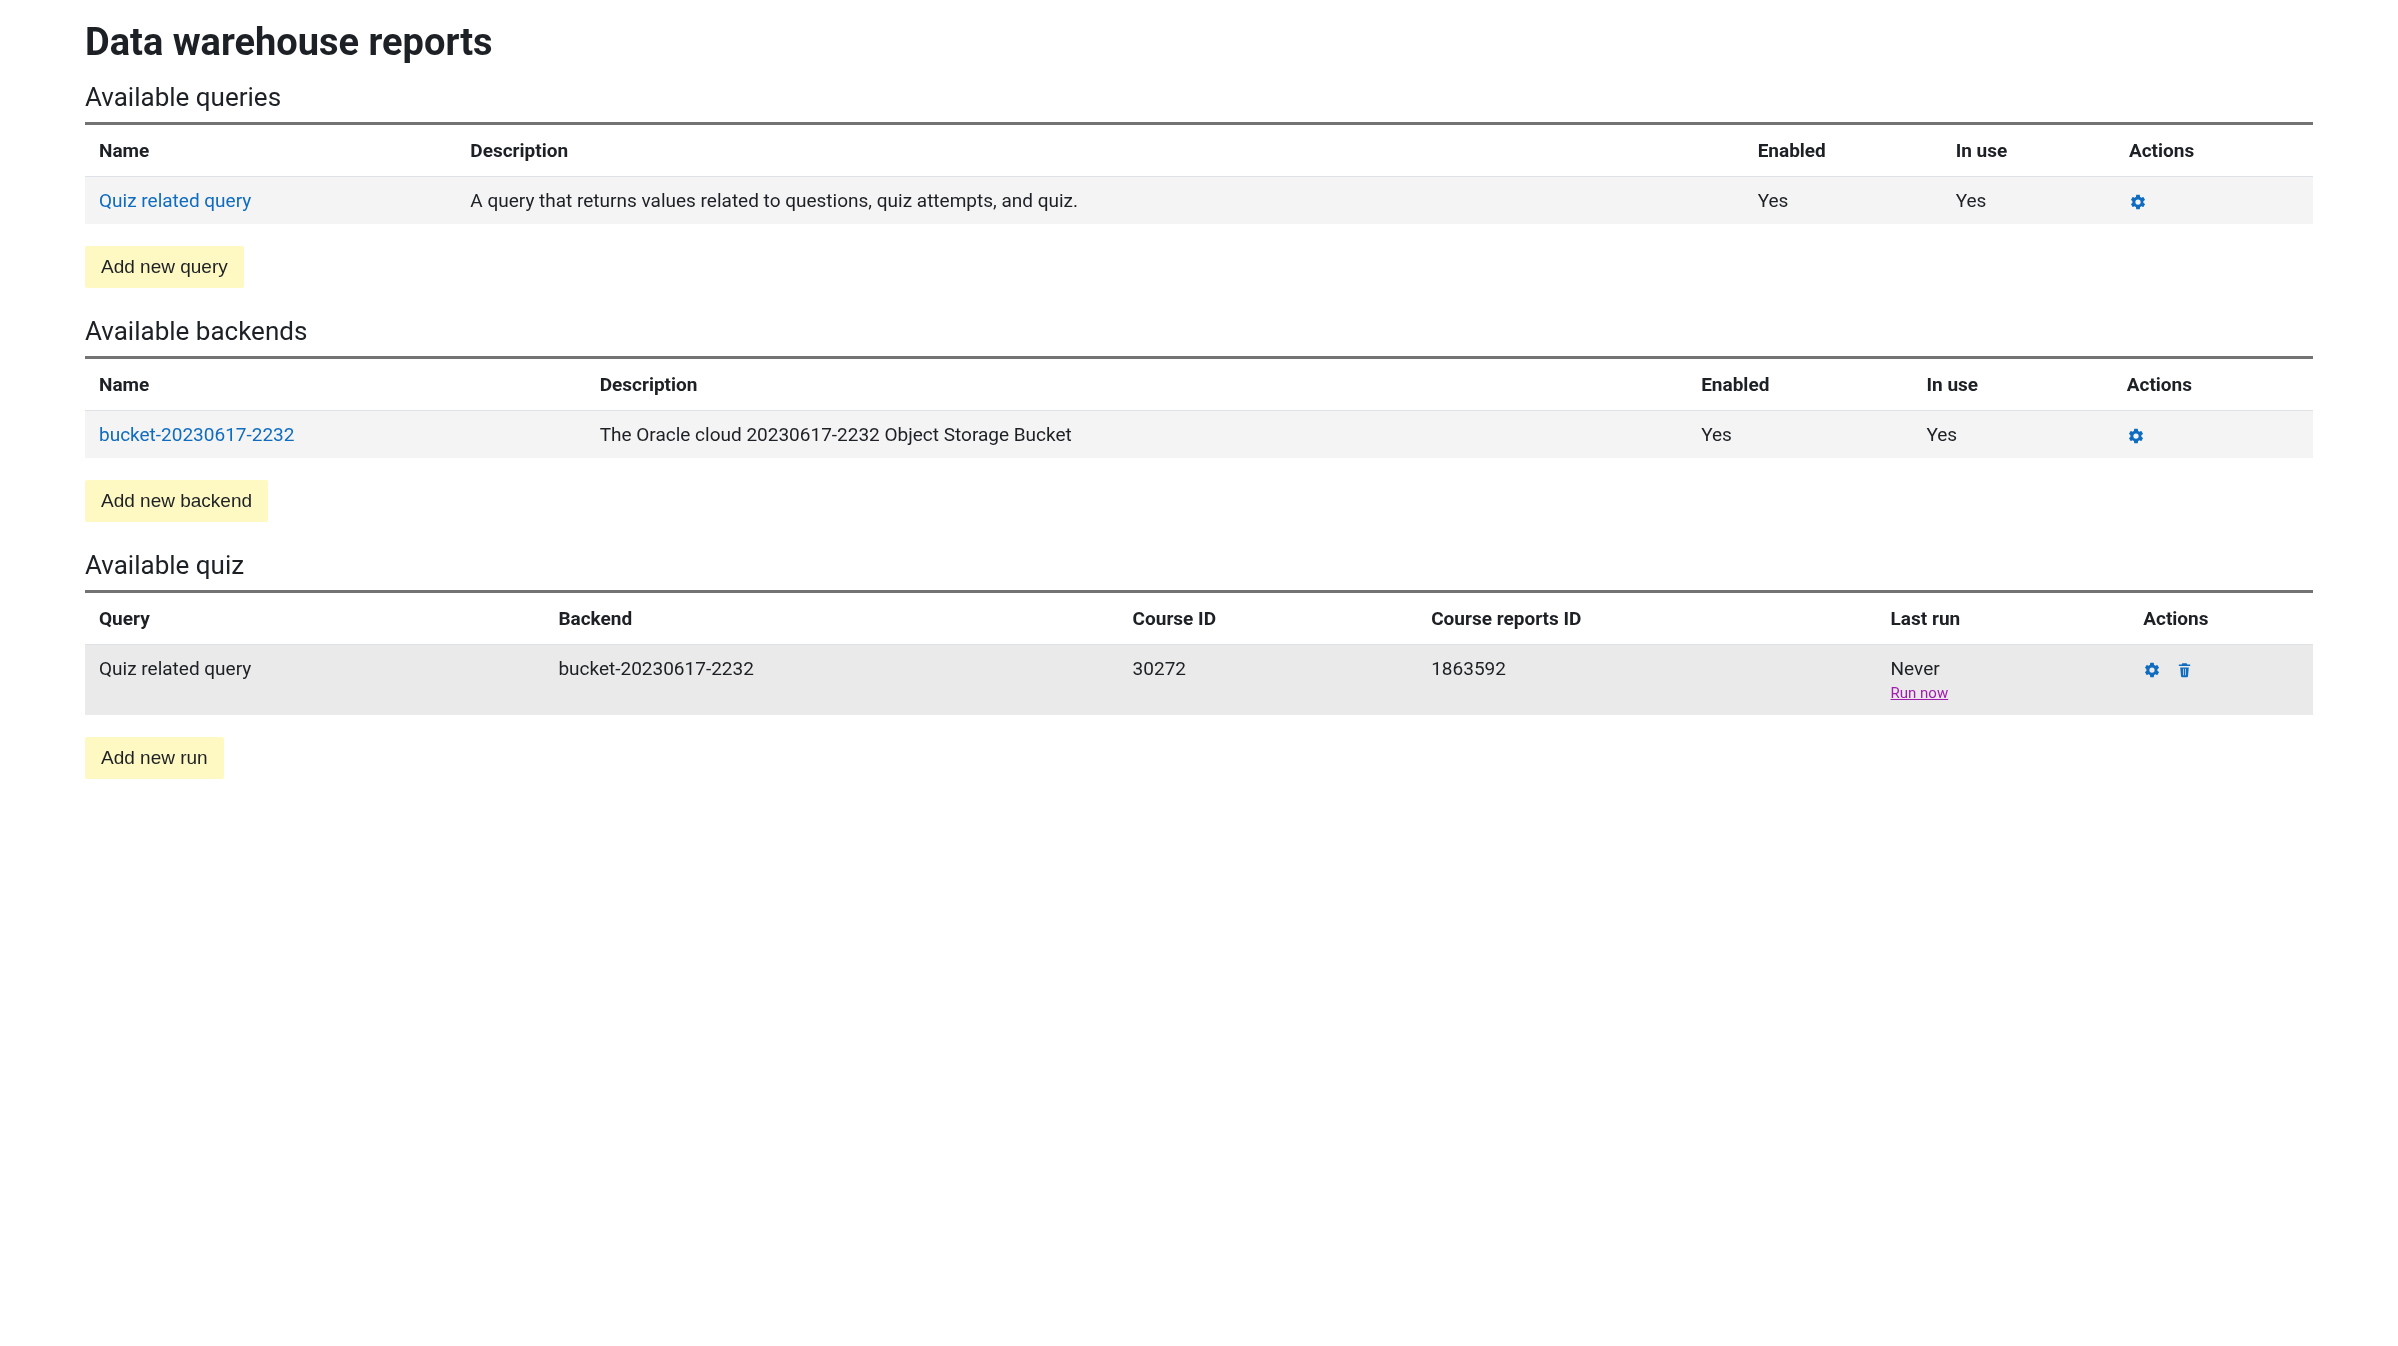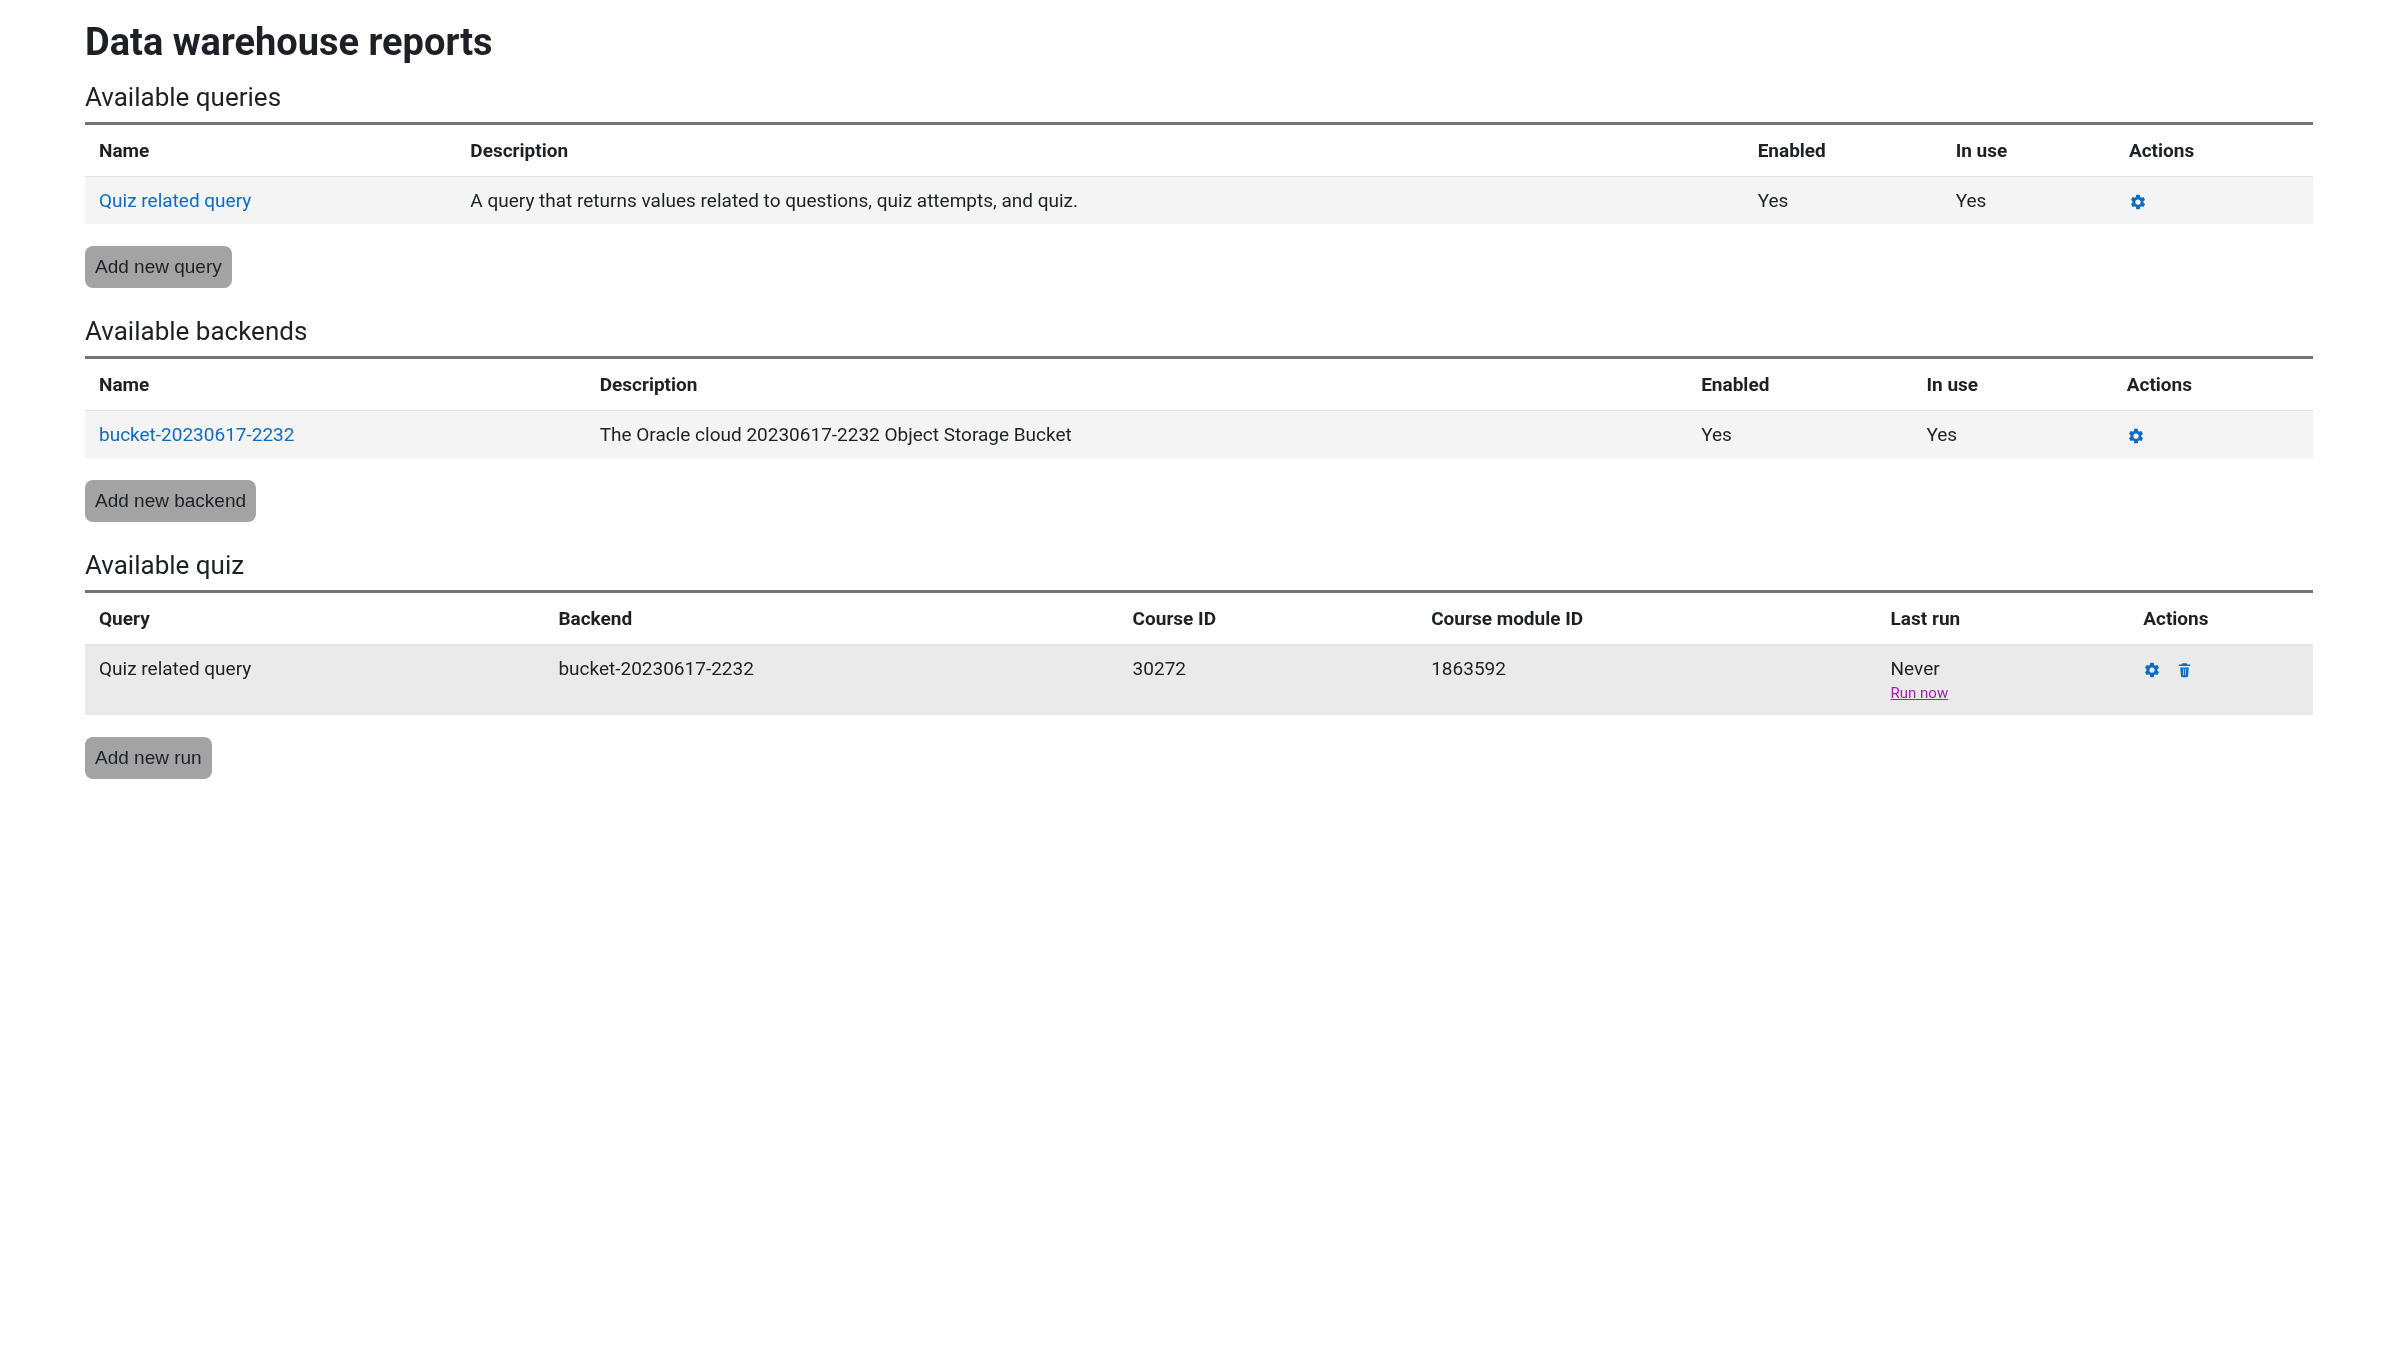--- a/index.html
+++ b/index.html
@@ -45,24 +45,24 @@
     text-decoration: none;
   }
   .runnow {
     color: #a21caf;
     text-decoration: underline;
     font-size: 15px;
     display: inline-block;
     margin-top: 2px;
   }
   .btn {
-    background: #a3a3a3;
+    background: #fef9c3;
     border: none;
-    border-radius: 8px;
-    padding: 10px 10px;
+    border-radius: 2px;
+    padding: 10px 16px;
     font-size: 19px;
     color: #1d2125;
     cursor: pointer;
     margin: 8px 0 10px 0;
   }
   .icon {
     display: inline-block;
     vertical-align: middle;
     color: #0f6cbf;
     margin-right: 10px;
@@ -145,21 +145,21 @@
 <button class="btn">Add new backend</button>
 
 
 <h2>Available quiz</h2>
 <table class="runs-table">
   <thead>
     <tr>
       <th style="width:20%">Query</th>
       <th style="width:25%">Backend</th>
       <th style="width:13%">Course ID</th>
-      <th style="width:20%">Course module ID</th>
+      <th style="width:20%">Course reports ID</th>
       <th style="width:11%">Last run</th>
       <th style="width:8%">Actions</th>
     </tr>
   </thead>
   <tbody>
     <tr>
       <td>Quiz related query</td>
       <td>bucket-20230617-2232</td>
       <td>30272</td>
       <td>1863592</td>

